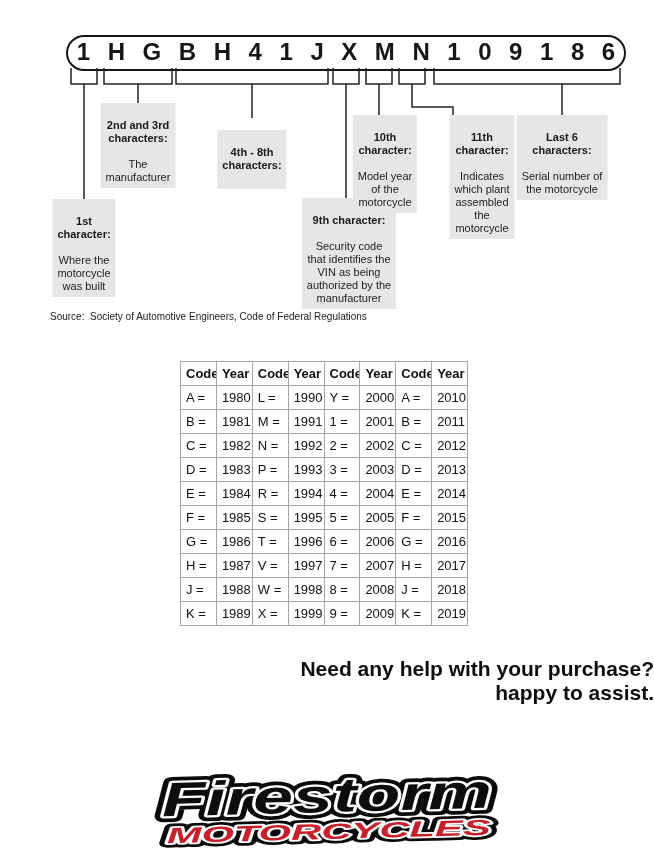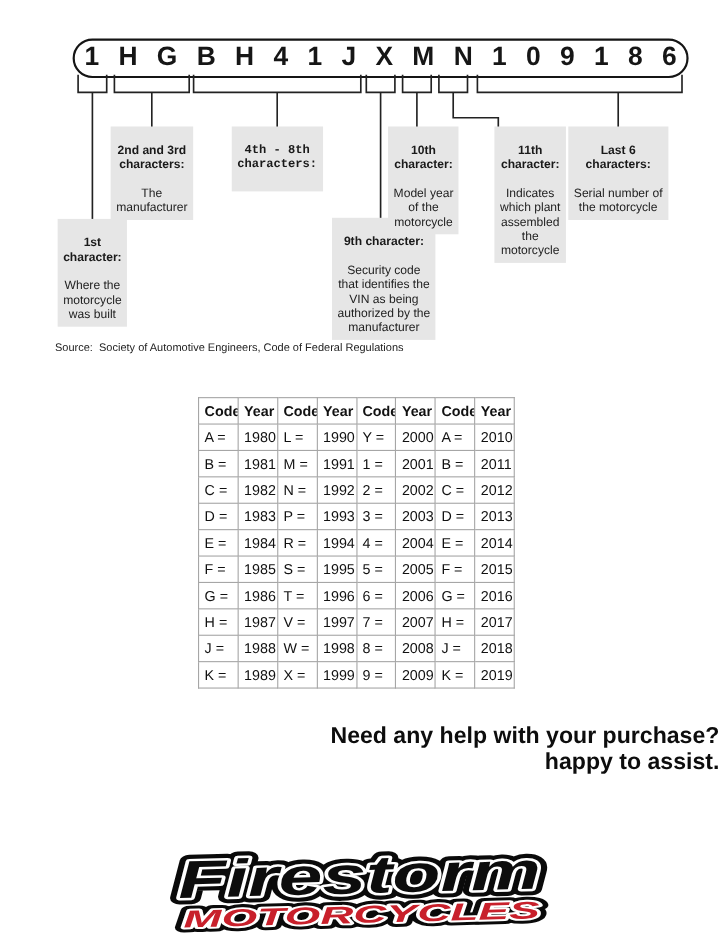--- a/index.html
+++ b/index.html
@@ -100,28 +100,28 @@
     </svg>
 
     <div class="callout" style="left:84px;top:199px;">
       <b>1st
 character:</b><br>
       <span>Where the
 motorcycle
 was built</span>
     </div>
 
-    <div class="callout" style="left:138px;top:115px;">
+    <div class="callout" style="left:138px;top:103px;">
       <b>2nd and 3rd
 characters:</b><br>
       <span>The
 manufacturer</span>
     </div>
 
-    <div class="callout" style="left:252px;top:115px;font-family:Liberation Mono, monospace;">
+    <div class="callout" style="left:252px;top:130px;">
       <b>4th - 8th
 characters:</b><br>
     </div>
 
     <div class="callout" style="left:349px;top:198px;">
       <b>9th character:</b><br>
       <span>Security code
 that identifies the
 VIN as being
 authorized by the

